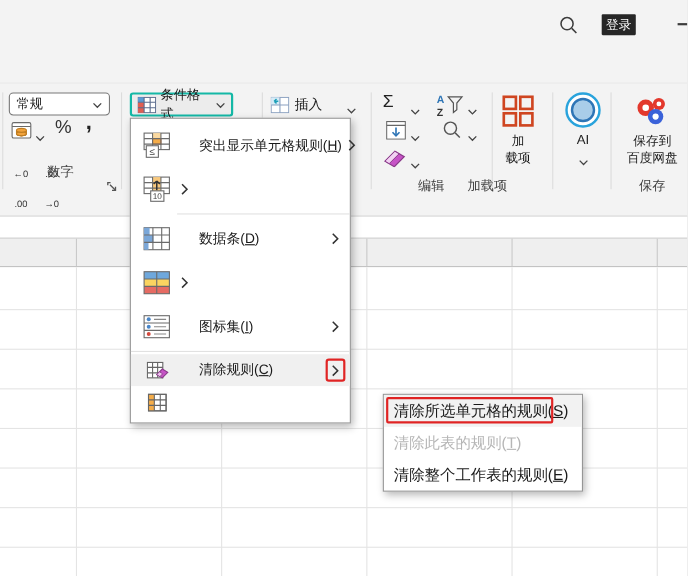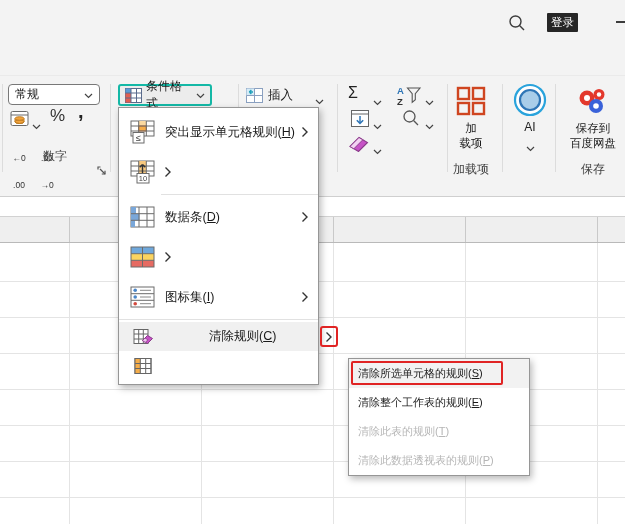--- a/index.html
+++ b/index.html
@@ -55,21 +55,21 @@
   #find-btn{left:402px;top:109px;}
   #find-chevron{left:425px;top:116px;}
   #eraser-btn{left:348px;top:135px;}
   #eraser-chevron{left:373px;top:141px;}
   #edit-label{left:352px;top:161px;width:80px;}
 
   
   #addins-icon{left:455px;top:85px;}
   #addins-line1{left:455px;top:121px;width:32px;text-align:center;font-size:11.5px;}
   #addins-line2{left:448px;top:136px;width:46px;text-align:center;font-size:11.5px;}
-  #addins-label{left:440px;top:161px;width:62px;}
+  #addins-label{left:412px;top:161px;width:62px;}
 
   
   #ai-icon{left:513px;top:83px;}
   #ai-label{left:517px;top:120px;width:26px;text-align:center;font-size:12px;color:#222;}
   #ai-chevron{left:526px;top:138px;}
 
   
   #baidu-icon{left:577px;top:84px;}
   #save-line1{left:572px;top:121px;width:42px;text-align:center;font-size:11.5px;}
   #save-line2{left:565px;top:136px;width:56px;text-align:center;font-size:11.5px;}
@@ -88,34 +88,34 @@
   .grid-hline{position:absolute;left:0;width:625px;height:1px;background:#e4e4e4;}
   .grid-vline{position:absolute;width:1px;background:#e4e4e4;}
 
   
   #cf-menu{left:118px;top:107px;width:201px;box-sizing:border-box;background:#fff;
            border:1px solid #969696;box-shadow:2px 3px 7px rgba(0,0,0,.28);
            padding:4px 0;z-index:5;}
   .menu-item{display:flex;align-items:center;padding:0 4px 0 8px;cursor:pointer;}
   .menu-item.big{height:40px;}
   .menu-item.small{height:29px;}
-  .menu-item.hover{background:var(--menu-hover,#f0f0f0);gap:44px;}
+  .menu-item.hover{background:var(--menu-hover,#f0f0f0);}
   .mi-icon{width:32px;display:flex;align-items:center;justify-content:center;flex:none;}
-  .mi-label{flex:1;font-size:12.5px;padding-left:6px;white-space:nowrap;}
+  .mi-label{flex:1;font-size:12.5px;padding-left:6px;white-space:nowrap;margin-left:16px;}
   .mi-label u{text-decoration:underline;}
   .mi-chevron{width:18px;height:21px;display:flex;align-items:center;justify-content:center;flex:none;}
   .mi-chevron.boxed{border:2px solid var(--annotation-red,#e02424);border-radius:3px;box-sizing:border-box;}
   .menu-sep{height:1px;background:#e1e1e1;margin:2px 0;}
   .menu-sep.inset{margin-left:42px;}
 
   
   #cf-submenu{left:348px;top:358px;width:182px;box-sizing:border-box;background:#fff;
               border:1px solid #969696;box-shadow:2px 3px 7px rgba(0,0,0,.28);z-index:6;}
   .submenu-item{position:relative;height:29px;display:flex;align-items:center;
-                padding-left:9px;font-size:11px;white-space:nowrap;cursor:pointer;}
+                padding-left:9px;font-size:14px;white-space:nowrap;cursor:pointer;}
   .submenu-item.highlighted{background:#f2f2f2;}
   .submenu-item.disabled{color:#b6b6b6;cursor:default;}
   .submenu-item u{text-decoration:underline;}
   .submenu-annotation{position:absolute;left:2px;top:2px;width:152px;height:24px;
                       border:2px solid var(--annotation-red,#e02424);border-radius:2px;
                       box-sizing:border-box;pointer-events:none;}
 </style>
 </head>
 <body>
 
@@ -236,20 +236,21 @@
     <span class="abs" id="find-chevron"><svg width="9" height="6" viewBox="0 0 9 6">
           <polyline points="1,1 4.5,4.5 8,1" fill="none" stroke="#444" stroke-width="1.2"></polyline>
         </svg></span>
     <span class="abs" id="eraser-btn"><svg width="22" height="17" viewBox="0 0 22 17">
           <polygon points="2,11.5 11,2.5 19.5,7.5 10.5,16.5" fill="#c653c6" stroke="#8a3a8a" stroke-width="1.1"></polygon>
           <polygon points="2,11.5 11,2.5 14.8,4.8 5.8,13.8" fill="#f3d2f3" stroke="#8a3a8a" stroke-width="0.9"></polygon>
         </svg></span>
     <span class="abs" id="eraser-chevron"><svg width="9" height="6" viewBox="0 0 9 6">
           <polyline points="1,1 4.5,4.5 8,1" fill="none" stroke="#444" stroke-width="1.2"></polyline>
         </svg></span>
+    <div class="abs group-label" id="edit-label">编辑</div>
 
     <span class="abs" id="addins-icon"><svg width="32" height="32" viewBox="0 0 32 32">
           <g fill="none" stroke="#cf4520" stroke-width="2.4">
             <rect x="3" y="3" width="11" height="11"></rect>
             <rect x="18" y="3" width="11" height="11"></rect>
             <rect x="3" y="18" width="11" height="11"></rect>
             <rect x="18" y="18" width="11" height="11"></rect>
           </g>
         </svg></span>
     <div class="abs" id="addins-line1">加</div>
@@ -440,24 +441,21 @@
           </svg>
         </span>
       </div>
     </div>
 
   <div class="abs" id="cf-submenu">
       <div class="submenu-item highlighted">
         <span>清除所选单元格的规则(<u>S</u>)</span>
         <span class="submenu-annotation"></span>
       </div>
+      <div class="submenu-item disabled">
+        <span>清除此表的规则(<u>T</u>)</span>
+      </div>
       <div class="submenu-item">
         <span>清除整个工作表的规则(<u>E</u>)</span>
       </div>
-      <div class="submenu-item disabled">
-        <span>清除此表的规则(<u>T</u>)</span>
-      </div>
-      <div class="submenu-item disabled">
-        <span>清除此数据透视表的规则(<u>P</u>)</span>
-      </div>
     </div>
 
 </div>
 
 </body></html>

